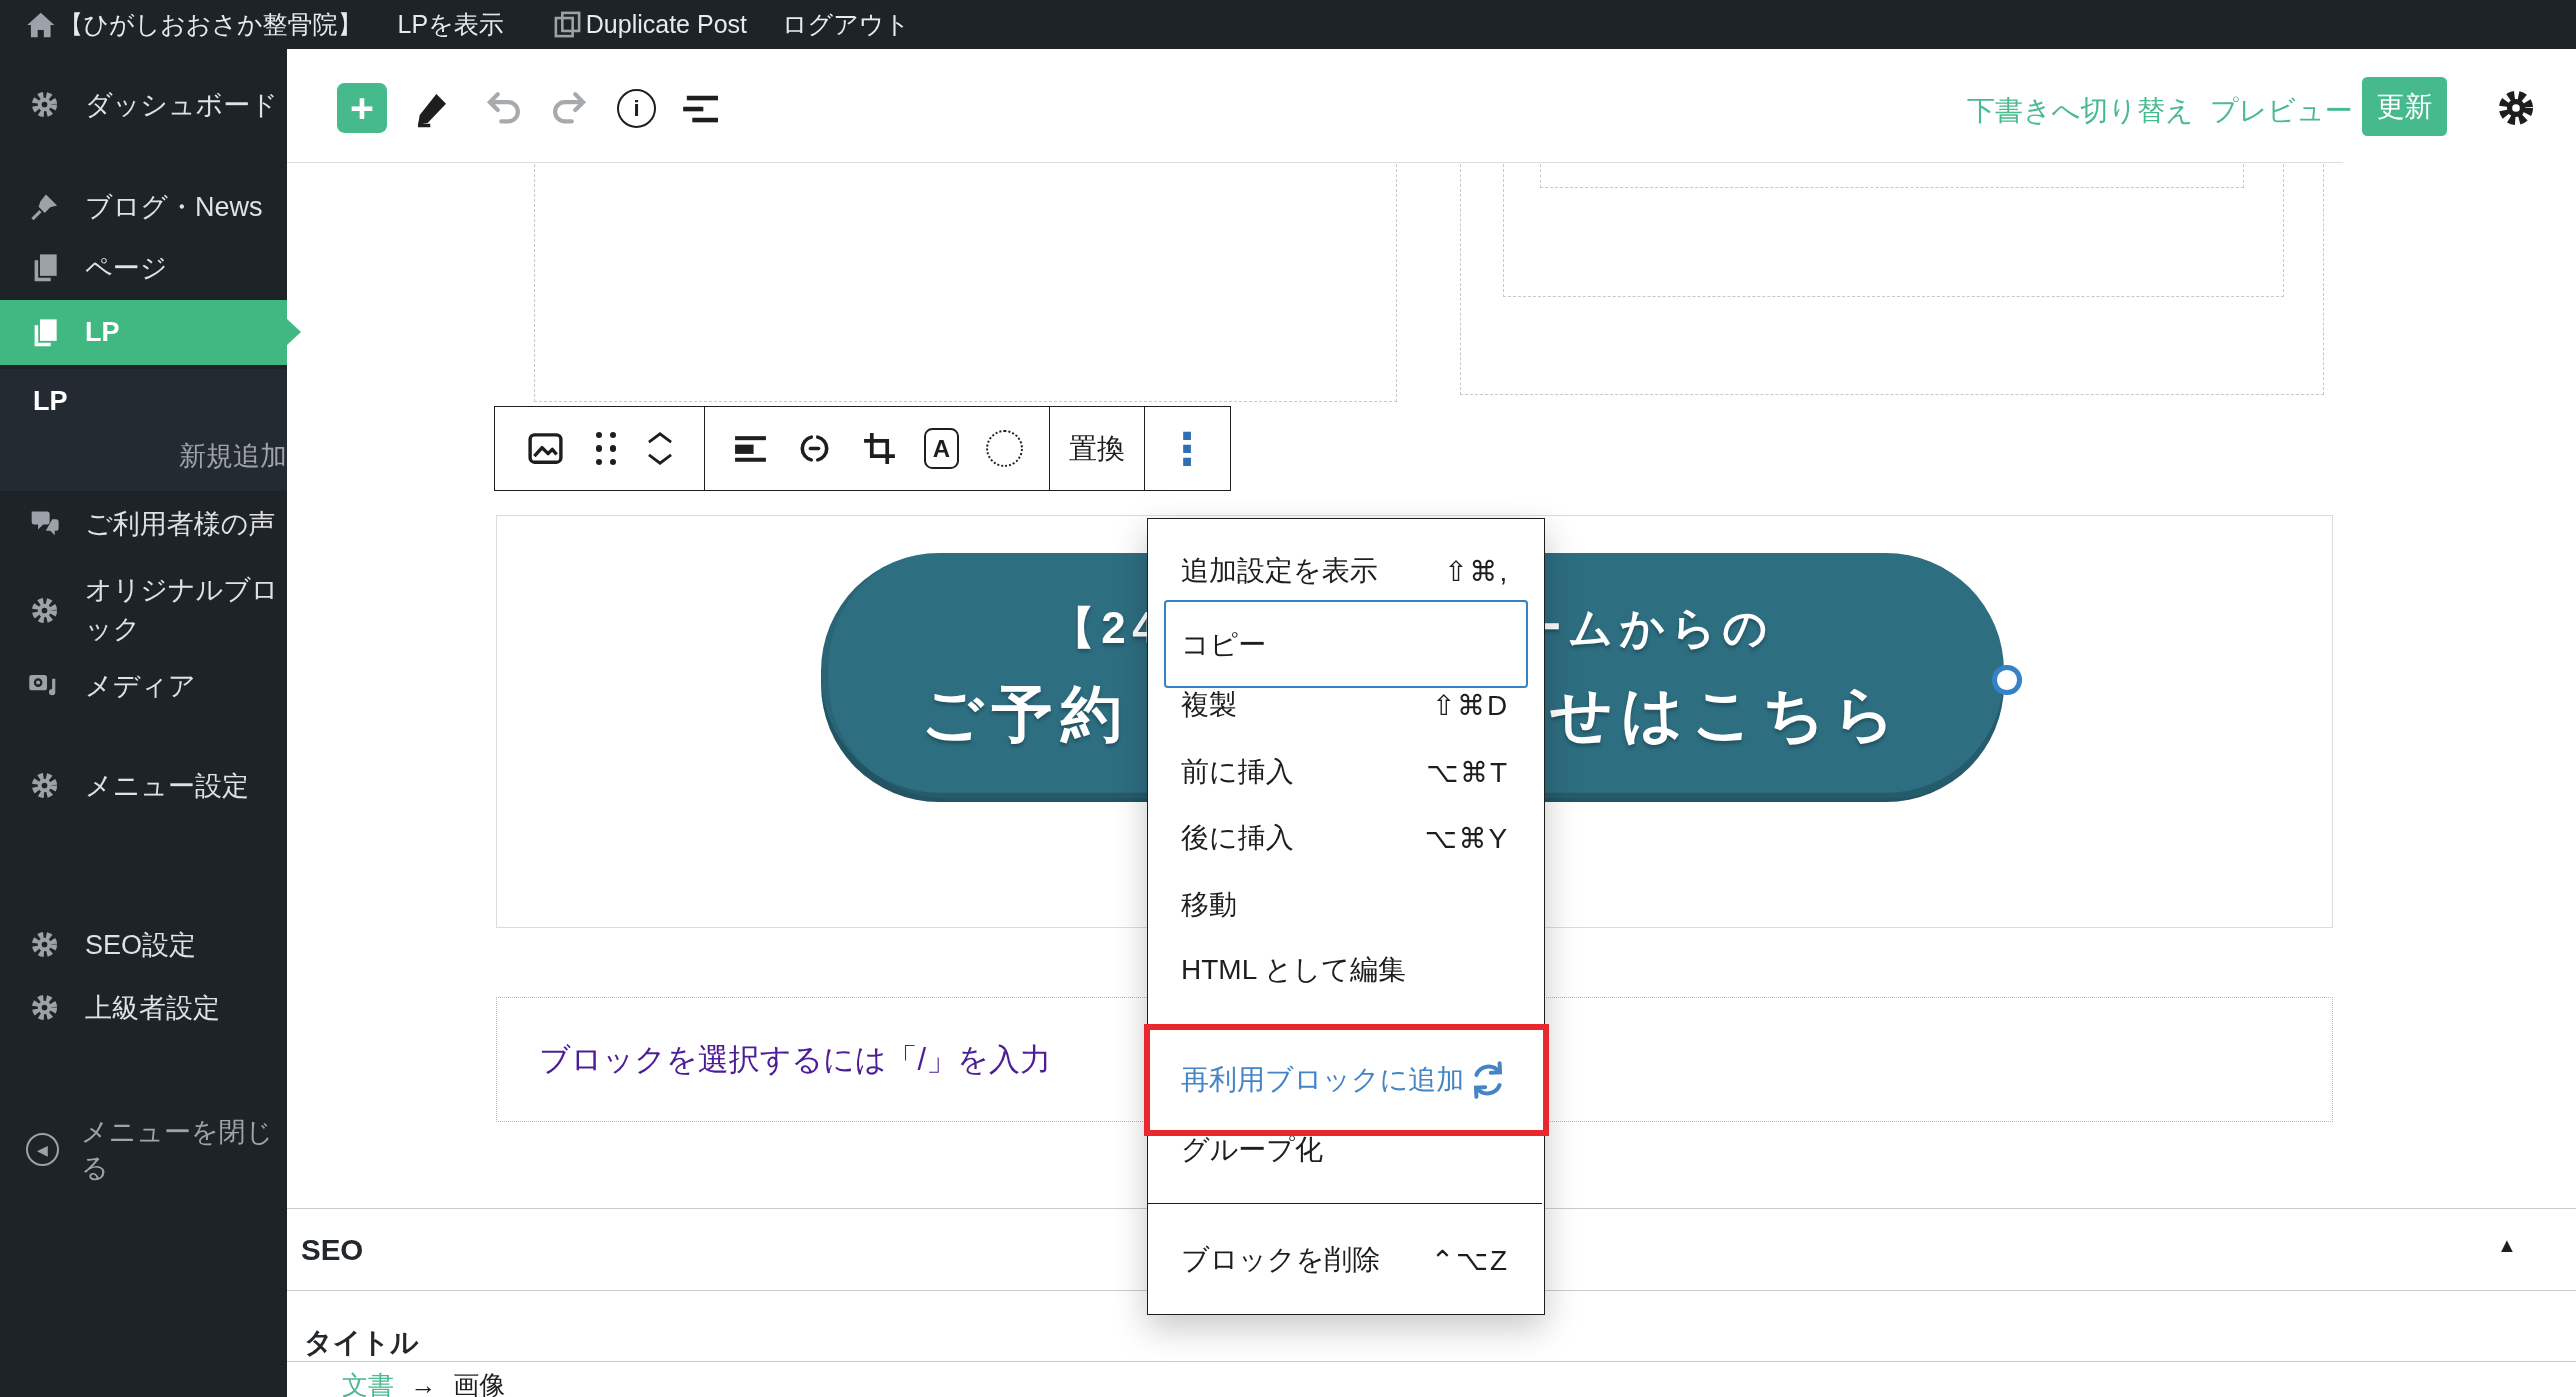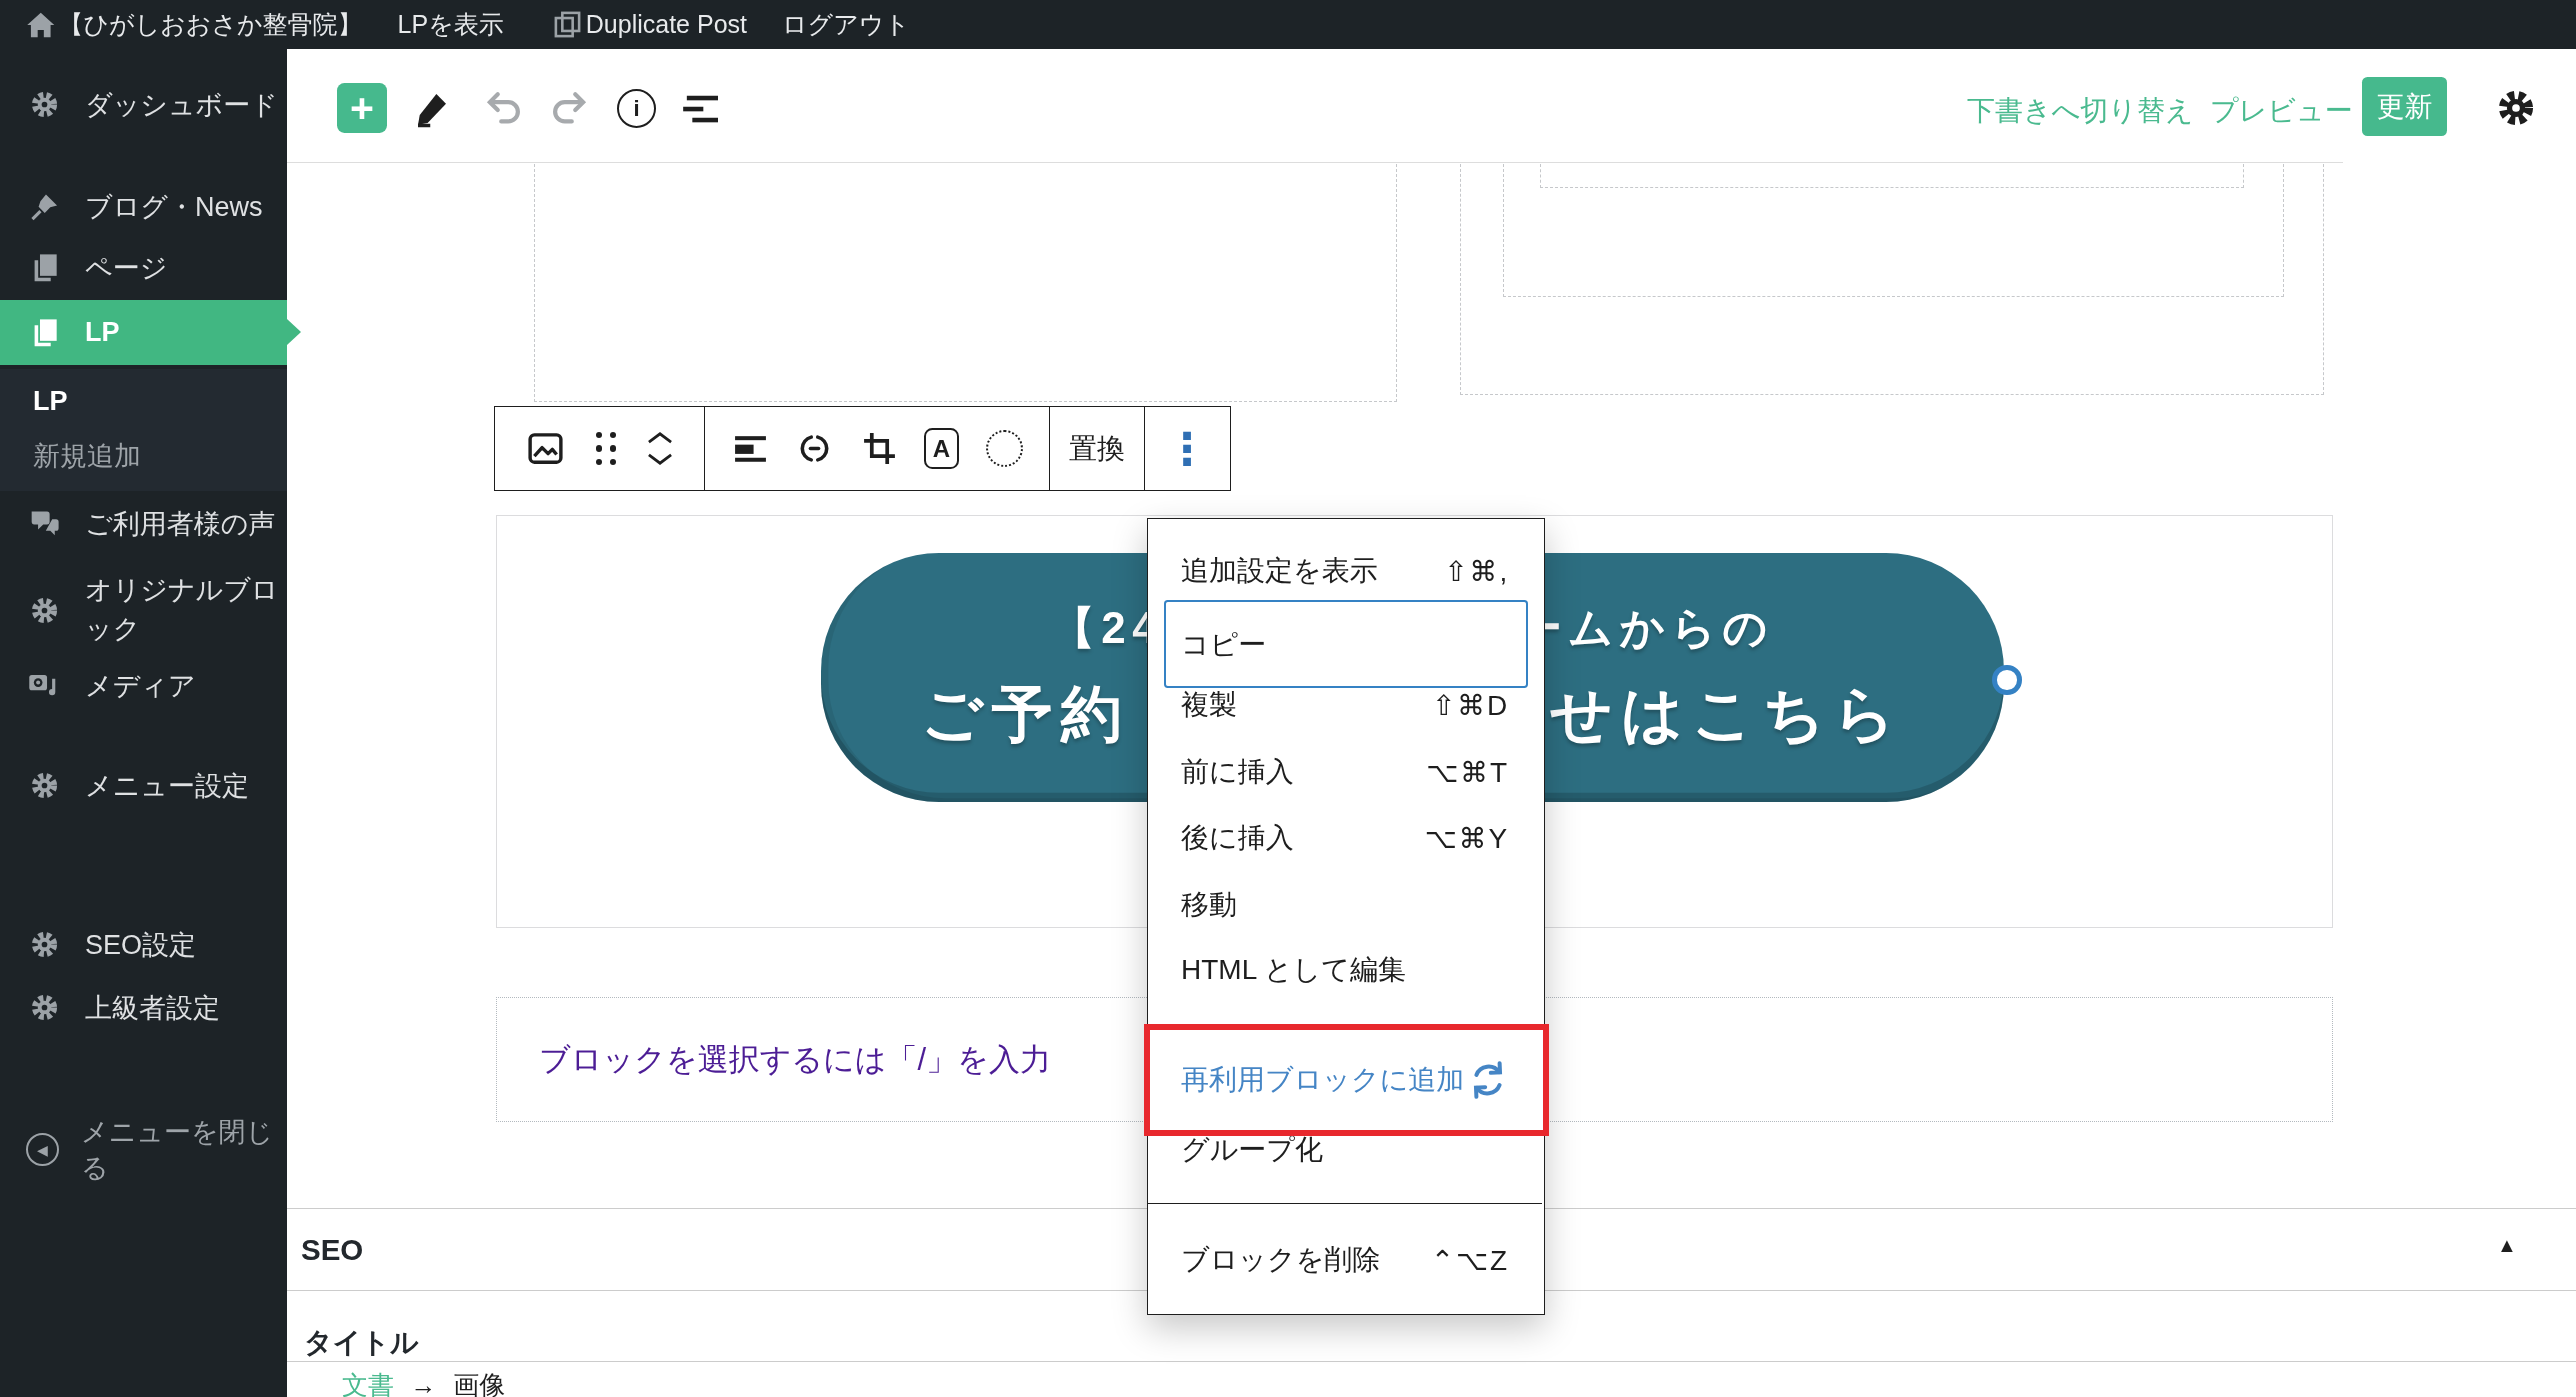--- a/index.html
+++ b/index.html
@@ -331,21 +331,21 @@
           <rect x="8" y="2" width="14" height="18" fill="#fff"></rect>
           <path d="M5 7 v16 h12" fill="none" stroke="#fff" stroke-width="3"></path>
         </svg>
     </span>
     <span class="sb-label">LP</span>
   </div>
   <div class="sb-sub-panel"></div>
   <div class="sb-sub current" style="top:325px;">
     <span>LP</span>
   </div>
-  <div class="sb-sub" style="top:379px;">
+  <div class="sb-sub" style="top:379px;justify-content:flex-end;">
     <span>新規追加</span>
   </div>
   <div class="sb-row" style="top:447px;">
     <span class="sb-ic">
       <svg width="31" height="29.5" viewBox="0 0 24 23">
           <path d="M2 2 h12 a2 2 0 0 1 2 2 v6 a2 2 0 0 1 -2 2 h-3 l-4 4 v-4 H4 a2 2 0 0 1 -2 -2z" fill="#9ca2a7"></path>
           <path d="M18 8 h3 a2 2 0 0 1 2 2 v5 a2 2 0 0 1 -2 2 h-1 v3.5 L16.5 17 H13" fill="#9ca2a7"></path>
         </svg>
     </span>
     <span class="sb-label">ご利用者様の声</span>

